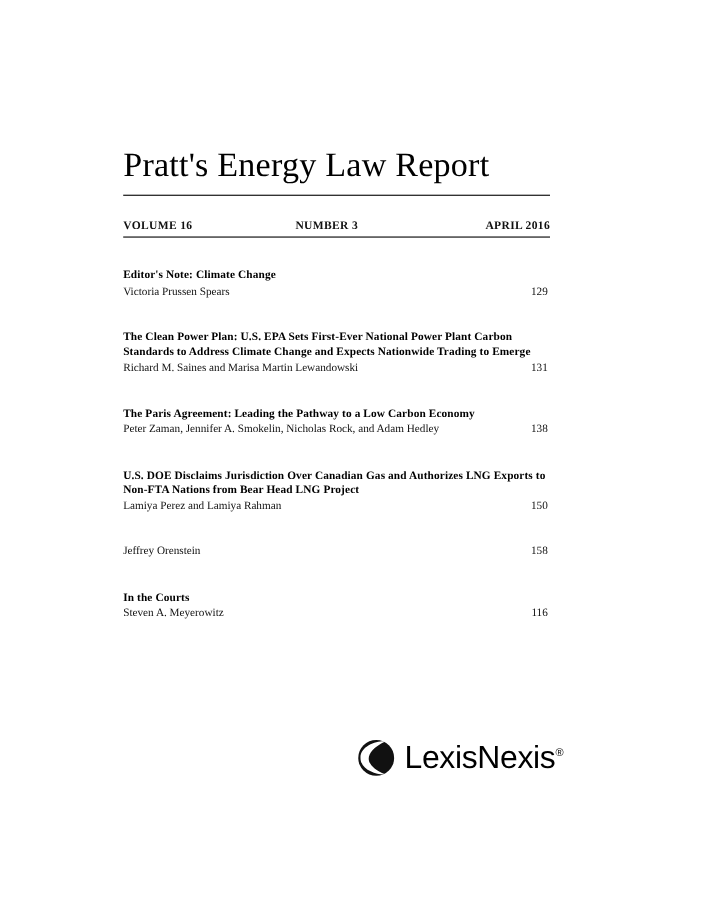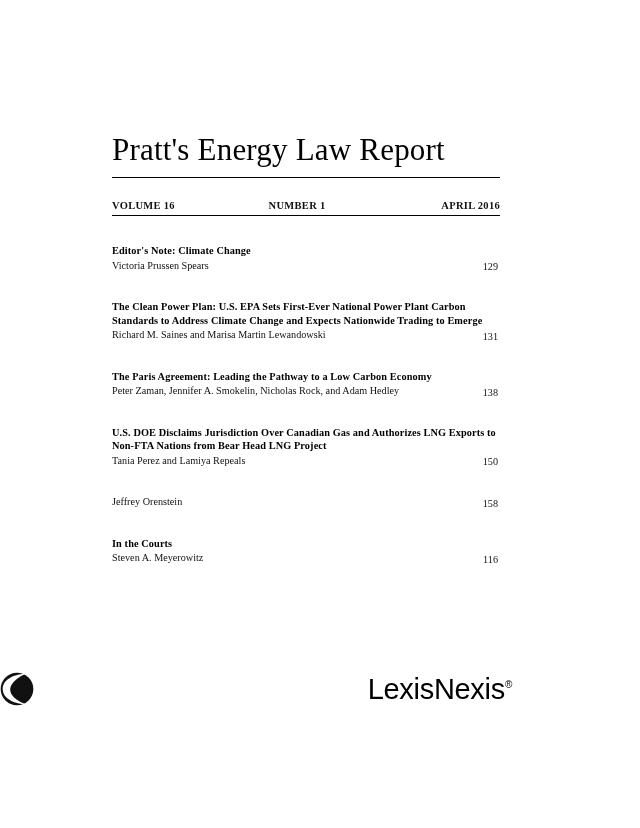--- a/index.html
+++ b/index.html
@@ -79,21 +79,21 @@
   }
   .toc-title {
     font-weight: bold;
     font-size: 10.3px;
     line-height: 13.6px;
     letter-spacing: 0.1px;
     color: #000;
   }
   .toc-bottom {
     display: flex;
-    align-items: flex-end;
+    align-items: center;
     margin-top: 1px;
   }
   .toc-authors {
     flex: 1 1 auto;
     font-size: 10.2px;
     line-height: 13.4px;
     color: #111;
   }
   .toc-page {
     flex: 0 0 auto;
@@ -104,21 +104,21 @@
   }
 
   
   .logo-wrap {
     position: absolute;
     left: 0;
     right: 0;
     top: 672px;
     display: flex;
     align-items: center;
-    justify-content: space-between;
+    justify-content: flex-end;
   }
   .logo-mark {
     width: 34px;
     height: 34px;
     margin-right: 9px;
     flex: 0 0 auto;
   }
   .logo-text {
     font-family: "Liberation Sans", sans-serif;
     font-size: 29px;
@@ -135,21 +135,21 @@
 <body>
 
 <div class="page">
   <div class="content">
 
     <div class="masthead">Pratt's Energy Law Report</div>
     <div class="masthead-rule"></div>
 
     <div class="volume-row">
       <div class="vol">VOLUME 16</div>
-      <div class="num">NUMBER 1</div>
+      <div class="num">NUMBER 3</div>
       <div class="date">APRIL 2016</div>
     </div>
     <div class="volume-rule"></div>
 
     <div class="toc">
 
       <div class="toc-entry">
         <div class="toc-title">Editor's Note: Climate Change</div>
         <div class="toc-bottom">
           <div class="toc-authors">Victoria Prussen Spears</div>
@@ -169,21 +169,21 @@
         <div class="toc-title">The Paris Agreement: Leading the Pathway to a Low Carbon Economy</div>
         <div class="toc-bottom">
           <div class="toc-authors">Peter Zaman, Jennifer A. Smokelin, Nicholas Rock, and Adam Hedley</div>
           <div class="toc-page">138</div>
         </div>
       </div>
 
       <div class="toc-entry">
         <div class="toc-title">U.S. DOE Disclaims Jurisdiction Over Canadian Gas and Authorizes LNG Exports to Non-FTA Nations from Bear Head LNG Project</div>
         <div class="toc-bottom">
-          <div class="toc-authors">Tania Perez and Lamiya Repeals</div>
+          <div class="toc-authors">Lamiya Perez and Lamiya Rahman</div>
           <div class="toc-page">150</div>
         </div>
       </div>
 
       <div class="toc-entry">
         <div class="toc-bottom">
           <div class="toc-authors">Jeffrey Orenstein</div>
           <div class="toc-page">158</div>
         </div>
       </div>

